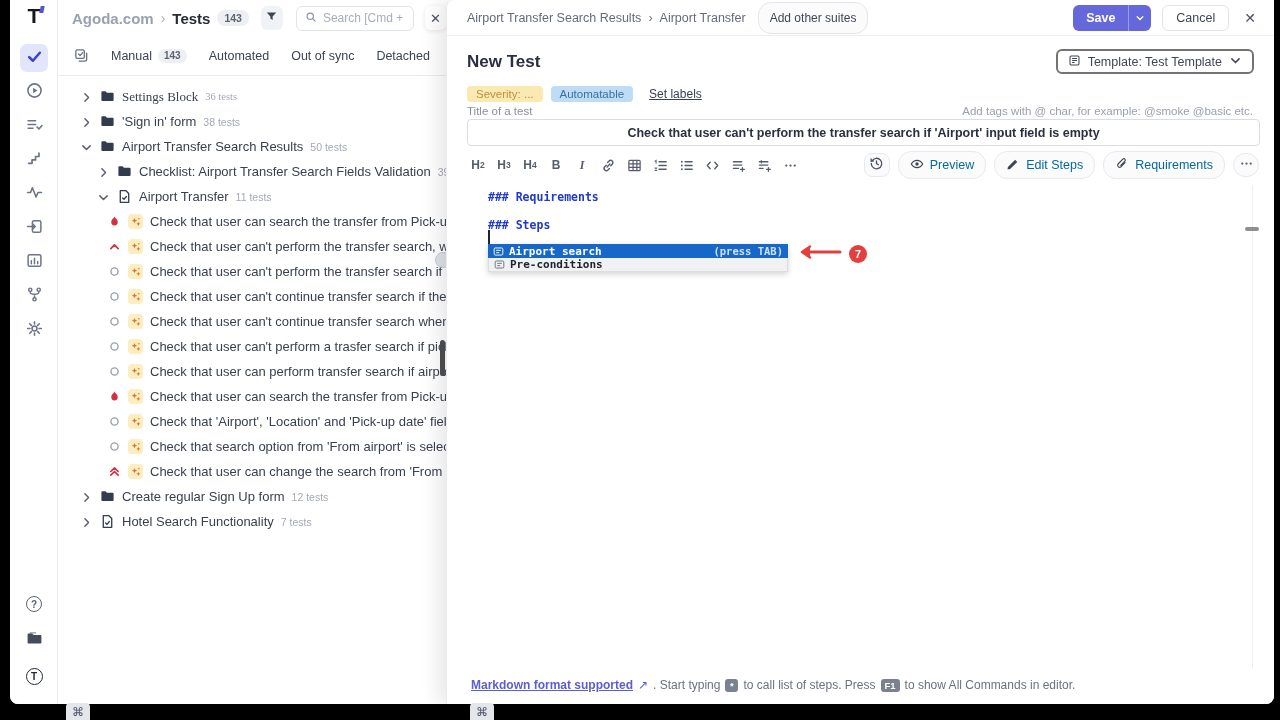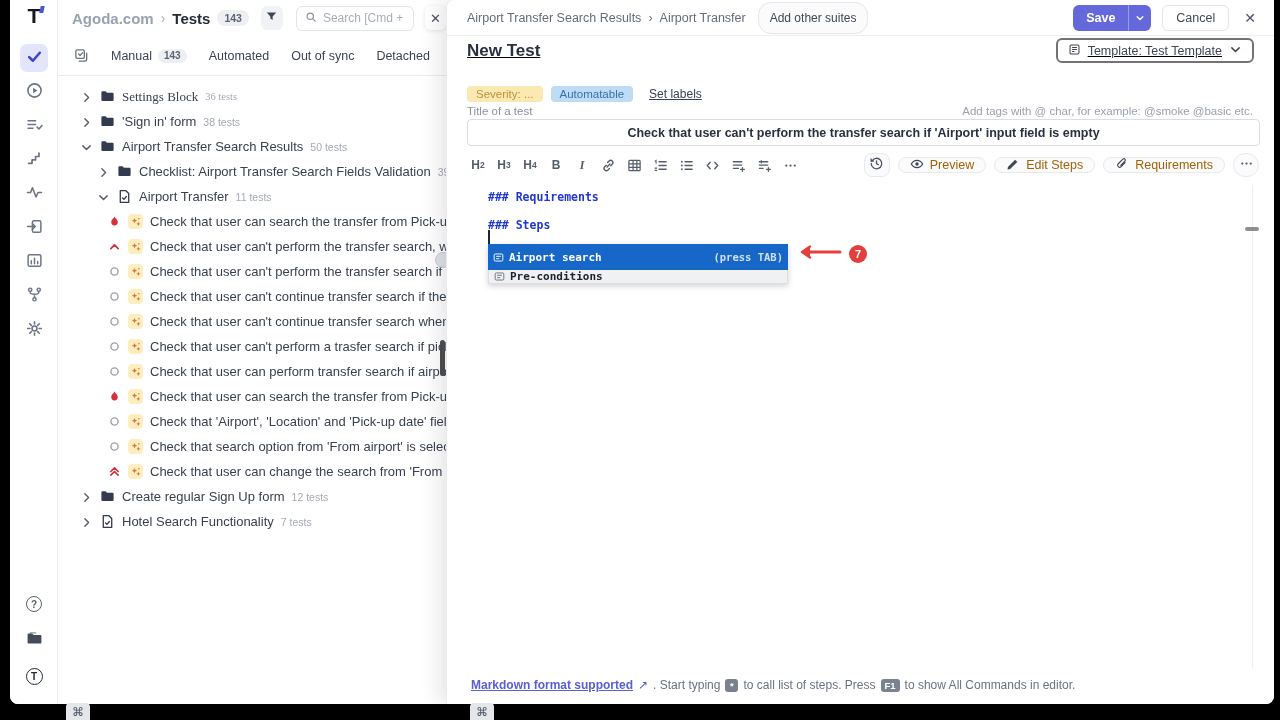--- a/index.html
+++ b/index.html
@@ -86,21 +86,21 @@
   .save-btn { height:26px; border-radius:6px; background:#6468da; color:#fff;
     display:flex; align-items:center; overflow:hidden; }
   .save-main { padding:0 13px; font-size:12.5px; font-weight:600; display:flex; align-items:center; height:100%; }
   .save-caret { width:23px; height:100%; border-left:1px solid rgba(255,255,255,.35);
     display:flex; align-items:center; justify-content:center; }
   .save-caret svg { width:10px; height:10px; }
   .cancel-btn { height:26px; padding:0 13px; border:1px solid #e3e5ea; border-radius:6px;
     background:#fff; font-size:12.5px; color:#3f4654; display:flex; align-items:center; }
   .d-close { font-size:14px; color:#4a5162; padding:0 4px; }
 
-  .d-title-row { position:absolute; left:20px; top:38px; right:20px; display:flex; align-items:center;text-decoration:underline; }
+  .d-title-row { position:absolute; left:20px; top:49px; right:20px; display:flex; align-items:center; }
   .page-title { font-size:17px; font-weight:bold; color:#2a3040; }
   .template-btn { margin-left:auto; height:25px; padding:0 10px; border:2px solid #737373;
     border-radius:6px; background:#fff; font-size:12.5px; color:#3f4654;
     display:flex; align-items:center; gap:7px; }
   .template-btn svg { width:13px; height:13px; }
 
   .badges-row { position:absolute; left:20px; top:86px; display:flex; align-items:center; gap:8px; }
   .pill { font-size:11.5px; font-weight:500; border-radius:4px; padding:2px 9px; }
   .pill.sev-pill { background:#fce9b2; color:#b9923c; }
   .pill.auto-pill { background:#bedcf6; color:#39719f; }
@@ -115,34 +115,34 @@
     font-weight:600; color:#2a3040; font-family:"Liberation Sans",sans-serif; outline:none; background:#fff;text-align:center; }
 
   .toolbar { position:absolute; left:20px; top:152px; right:15px; height:26px;
     display:flex; align-items:center; }
   .tb-left { display:flex; align-items:center; gap:4px; }
   .tb-ic { min-width:22px; height:22px; padding:0 2px; display:flex; align-items:center;
     justify-content:center; color:#555c6c; font-size:12px; font-weight:600; }
   .tb-ic svg { width:15px; height:15px; }
   .tb-ic sub { font-size:8.5px; }
   .tb-right { margin-left:auto; display:flex; align-items:center; gap:8px; }
-  .tb-btn { height:16px; padding:0 11px; border:1px solid #e7e9ed; border-radius:13px;
-    background:#fbfbfc; font-size:12.5px; color:#a16207; display:flex; align-items:center; gap:6px; }
+  .tb-btn { height:28px; padding:0 11px; border:1px solid #e7e9ed; border-radius:13px;
+    background:#fbfbfc; font-size:12.5px; color:#0369a1; display:flex; align-items:center; gap:6px; }
   .tb-btn svg { width:14px; height:14px; }
   .tb-square { width:26px; height:24px; border:1px solid #e7e9ed; border-radius:8px;
     background:#fbfbfc; display:flex; align-items:center; justify-content:center; }
   .tb-square svg { width:15px; height:15px; }
 
   .editor { position:absolute; left:0; top:182px; right:0; bottom:34px;
     font-family:"DejaVu Sans Mono", monospace; }
   .ed-line { position:absolute; left:41px; font-size:11.5px; font-weight:bold; color:#2038cf; }
   .cursor { position:absolute; left:41px; top:48px; width:1.5px; height:14px; background:#20242e; }
   .autocomplete { position:absolute; left:41px; top:62px; width:300px;
     box-shadow:0 2px 6px rgba(0,0,0,.18); }
-  .ac-row { height:26px; display:flex; align-items:center; gap:5px; padding:0 5px;
+  .ac-row { height:14px; display:flex; align-items:center; gap:5px; padding:0 5px;
     font-size:11px; font-weight:bold; }
   .ac-row.sel { background:#1667c8; color:#fff; }
   .ac-row.unsel { background:#f0f1f3; color:#20242e; border:1px solid #dcdee2; border-top:none; height:14px; }
   .ac-row .ac-ic { width:11px; height:11px; display:flex; flex:none; }
   .ac-row .ac-ic svg { width:11px; height:11px; }
   .ac-hint { margin-left:auto; font-weight:bold; font-size:10.5px; color:#cfe0f4; }
 
   .annot { position:absolute; top:245px; left:349px; display:flex; align-items:center; gap:7px; }
   .annot svg { width:46px; height:14px; }
   .annot-circle { width:18px; height:18px; border-radius:50%; background:#e3403d; color:#fff;

